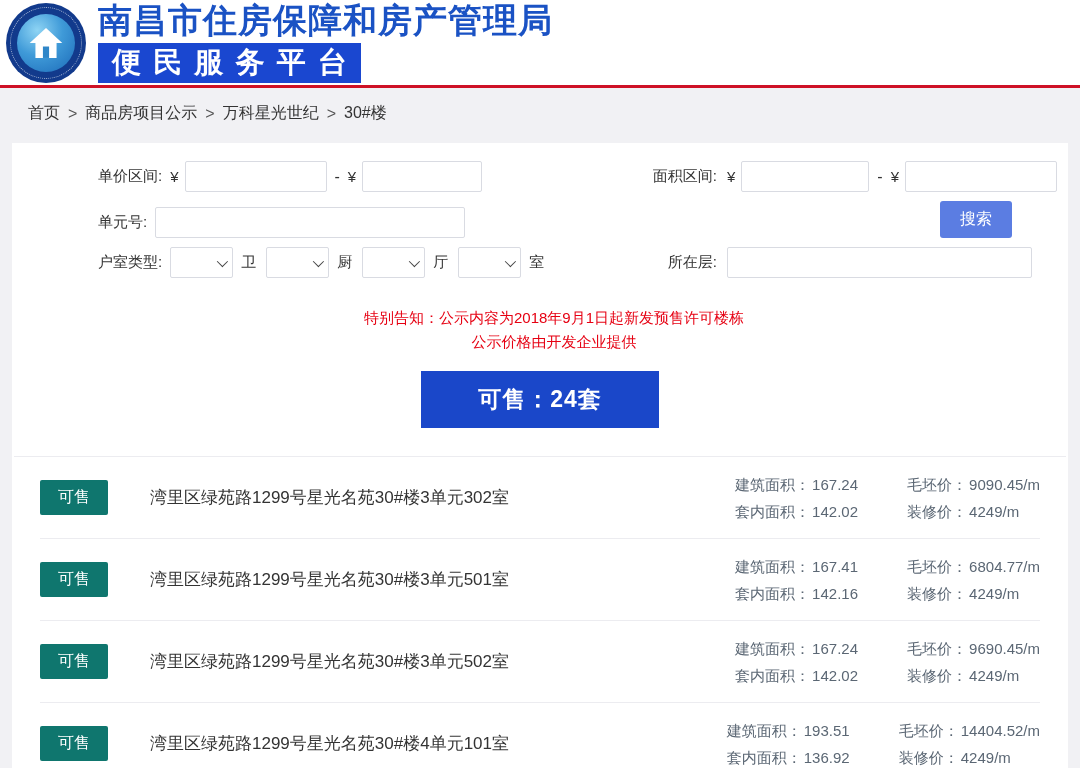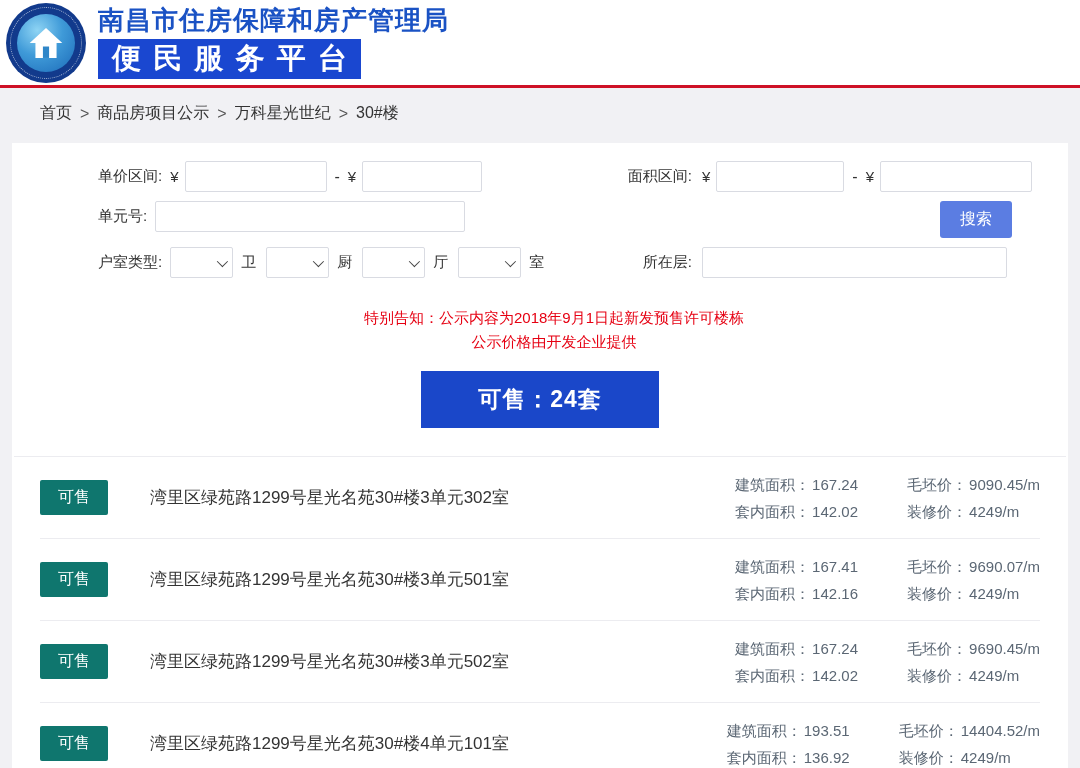--- a/index.html
+++ b/index.html
@@ -23,41 +23,41 @@
     border:1px dotted rgba(255,255,255,.65);
   }
   .logo-inner{
     width:58px; height:58px; border-radius:50%;
     background:radial-gradient(circle at 35% 28%, #8ed4f4 0%, #3f9ad8 45%, #1b6ab8 100%);
     display:flex; align-items:center; justify-content:center;
   }
   .logo-inner svg{ width:44px; height:44px; }
   .header-titles{ margin-left:12px; }
   .org-name{
-    color:#1a52c4; font-size:26px; font-weight:bold; letter-spacing:1px;
+    color:#1a52c4; font-size:34px; font-weight:bold; letter-spacing:1px;
     line-height:1.1; margin-bottom:4px;
   }
   .platform-box{
     display:inline-block; background:#1a47d0; color:#fff;
     font-size:29px; font-weight:bold; letter-spacing:0.42em;
     padding:3px 2px 4px 14px; line-height:1.15;
   }
   
   .breadcrumb{
-    padding:15px 40px 15px; font-size:16px; color:#333;
+    padding:15px 28px 15px; font-size:16px; color:#333;
     display:flex; gap:8px; align-items:center; background:#f1f1f4;
   }
   .crumb-sep{ color:#555; }
   
   .card{
     margin:4px 12px 0; background:#fff; height:636px;
     padding-top:18px;
   }
   
-  .form-row{ display:flex; align-items:flex-start; margin-bottom:9px; }
+  .form-row{ display:flex; align-items:flex-end; margin-bottom:9px;gap:25px; }
   .form-left{ width:600px; display:flex; align-items:center; padding-left:86px; }
   .form-right{ display:flex; align-items:center; }
   .f-label{ font-size:15px; color:#333; margin-right:8px; white-space:nowrap; }
   .f-label.w80{ width:80px; text-align:right; margin-right:10px; }
   .yen{ font-size:15px; color:#333; margin:0 6px 0 0; }
   .dash{ margin:0 8px; color:#333; }
   .inp{
     border:1px solid #d9dbe2; border-radius:2px; height:31px;
     font-size:14px; padding:0 6px; outline:none; background:#fff;
     font-family:"Liberation Sans","DejaVu Sans",sans-serif;
@@ -209,21 +209,21 @@
       </div>
     </div>
   </div>
 
   <div class="listing-row">
     <span class="badge">可售</span>
     <span class="addr">湾里区绿苑路1299号星光名苑30#楼3单元501室</span>
     <div class="details">
       <div class="detail-line">
         <span class="pair pair1"><span class="lab">建筑面积：</span><span>167.41</span></span>
-        <span class="pair"><span class="lab">毛坯价：</span><span>9690.07/m</span></span>
+        <span class="pair"><span class="lab">毛坯价：</span><span>6804.77/m</span></span>
       </div>
       <div class="detail-line">
         <span class="pair pair1"><span class="lab">套内面积：</span><span>142.16</span></span>
         <span class="pair"><span class="lab">装修价：</span><span>4249/m</span></span>
       </div>
     </div>
   </div>
 
   <div class="listing-row">
     <span class="badge">可售</span>

